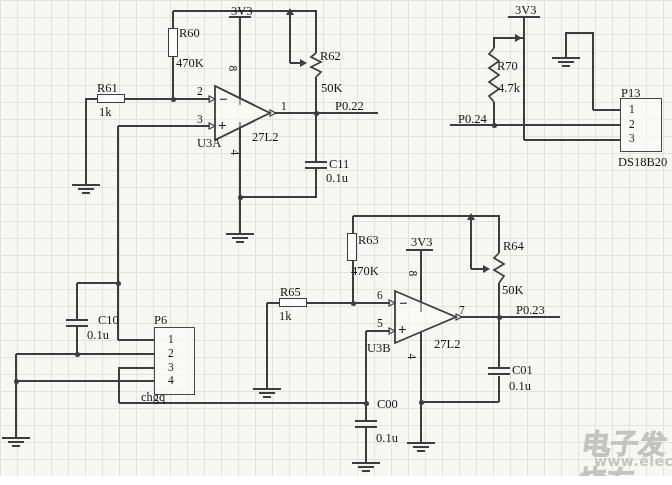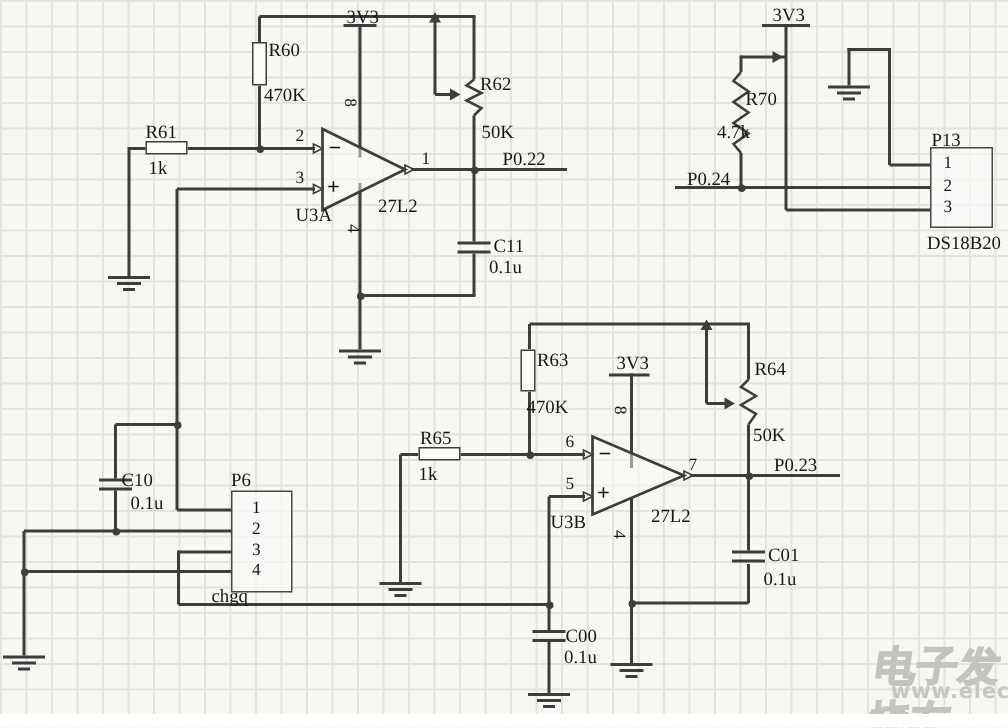--- a/index.html
+++ b/index.html
@@ -215,21 +215,21 @@
   <span class="t" style="left:335px;top:100px">P0.22</span>
   <span class="t" style="left:320px;top:50px">R62</span>
   <span class="t" style="left:321px;top:82px">50K</span>
   <span class="t" style="left:329px;top:158px">C11</span>
   <span class="t" style="left:326px;top:172px">0.1u</span>
   <span class="t" style="left:97px;top:82px">R61</span>
   <span class="t" style="left:99px;top:106px">1k</span>
 
   <span class="t" style="left:515px;top:4px">3V3</span>
   <span class="t" style="left:497px;top:60px">R70</span>
-  <span class="t" style="left:478px;top:82px">4.7k</span>
+  <span class="t" style="left:498px;top:82px">4.7k</span>
   <span class="t" style="left:458px;top:113px">P0.24</span>
   <span class="t" style="left:621px;top:87px">P13</span>
   <span class="t pin" style="left:629px;top:103px">1</span>
   <span class="t pin" style="left:629px;top:118px">2</span>
   <span class="t pin" style="left:629px;top:132px">3</span>
   <span class="t" style="left:618px;top:156px">DS18B20</span>
 
   <span class="t" style="left:358px;top:234px">R63</span>
   <span class="t" style="left:351px;top:265px">470K</span>
   <span class="t" style="left:411px;top:236px">3V3</span>
@@ -242,24 +242,24 @@
   <span class="t" style="left:367px;top:342px">U3B</span>
   <span class="t" style="left:434px;top:338px">27L2</span>
   <span class="t pin" style="left:459px;top:304px">7</span>
   <span class="t" style="left:516px;top:304px">P0.23</span>
   <span class="t" style="left:503px;top:240px">R64</span>
   <span class="t" style="left:502px;top:284px">50K</span>
   <span class="t" style="left:512px;top:364px">C01</span>
   <span class="t" style="left:509px;top:380px">0.1u</span>
   <span class="t" style="left:280px;top:286px">R65</span>
   <span class="t" style="left:279px;top:310px">1k</span>
-  <span class="t" style="left:377px;top:418px">C00</span>
+  <span class="t" style="left:377px;top:398px">C00</span>
   <span class="t" style="left:376px;top:432px">0.1u</span>
 
-  <span class="t" style="left:81px;top:314px">C10</span>
+  <span class="t" style="left:98px;top:314px">C10</span>
   <span class="t" style="left:87px;top:329px">0.1u</span>
   <span class="t" style="left:154px;top:314px">P6</span>
   <span class="t pin" style="left:168px;top:333px">1</span>
   <span class="t pin" style="left:168px;top:347px">2</span>
   <span class="t pin" style="left:168px;top:361px">3</span>
   <span class="t pin" style="left:168px;top:374px">4</span>
   <span class="t" style="left:141px;top:391px">chgq</span>
 
   <span class="wm-cn">电子发烧友</span>
   <span class="wm-site">www.elecfans.com</span>

